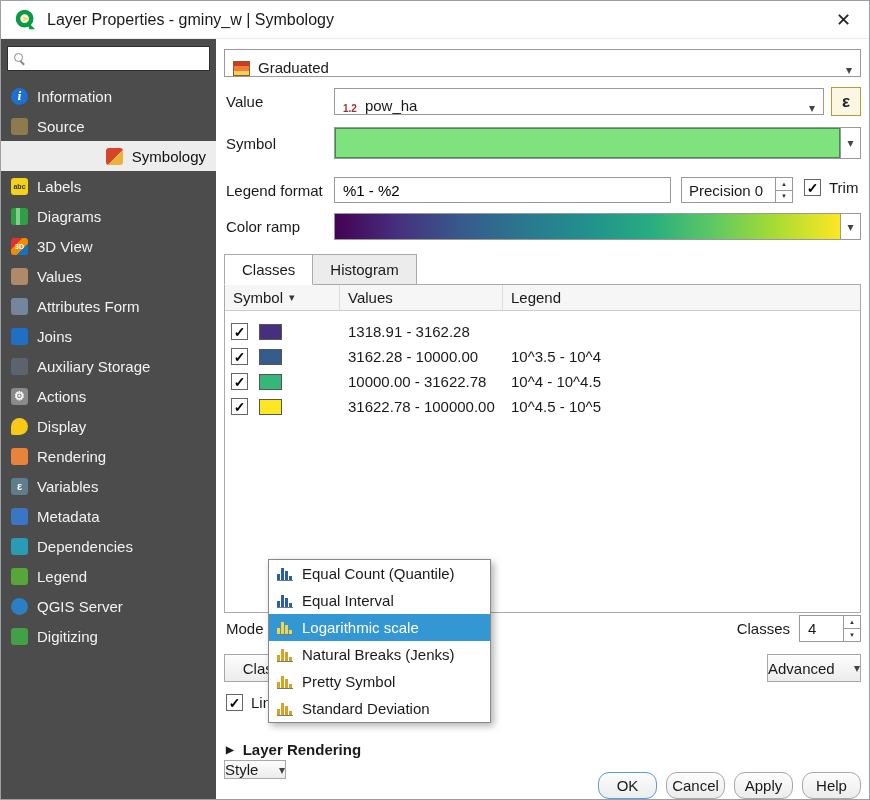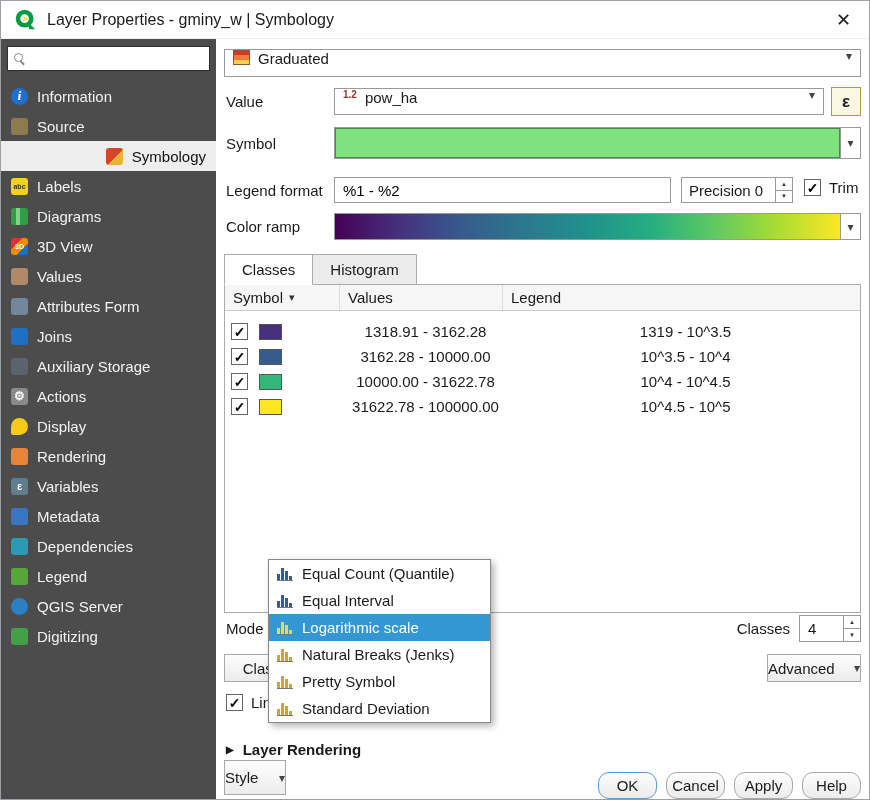--- a/index.html
+++ b/index.html
@@ -39,21 +39,21 @@
   .i-variables { background:#5f7d8c; } .i-variables::before{content:"ε"; font-size:11px;}
   .i-metadata { background:#3b76c4; }
   .i-dependencies { background:#2a9bb5; }
   .i-legend { background:#57a639; }
   .i-qgis-server { background:#2b7fc2; border-radius:50%; }
   .i-digitizing { background:#43a047; }
 
   
   .main { position:absolute; top:38px; left:215px; right:0; bottom:0; background:#fff; }
 
-  .combo { border:1px solid #999; background:#fff; display:flex; align-items:flex-start; padding:0 8px; gap:8px; }
+  .combo { border:1px solid #999; background:#fff; display:flex; align-items:flex-end; padding:0 8px; gap:8px; }
   .arrow { margin-left:auto; font-size:12px; color:#444; line-height:1; }
   .lbl { position:absolute; left:10px; }
 
   .renderer-combo { position:absolute; left:8px; right:8px; top:10px; height:28px; }
   .grad-icon { width:17px; height:15px; flex:none; border:1px solid #8a5a2a; background:linear-gradient(180deg,#cf3a27 0 34%,#f07c3a 34% 67%,#f7d154 67%); }
 
   .value-label { top:54px; }
   .value-combo { position:absolute; left:118px; width:490px; top:49px; height:27px; }
   .dec-icon { font-size:10px; font-weight:bold; color:#9b3333; flex:none; }
   .eps-btn { position:absolute; right:8px; top:48px; width:30px; height:29px; border:1px solid #b59a3c; background:#fcf7e3; display:flex; align-items:center; justify-content:center; font-weight:bold; font-size:17px; color:#222; }
@@ -84,21 +84,21 @@
 
   .ctable { position:absolute; left:8px; right:8px; top:245px; height:329px; border:1px solid #aaa; background:#fff; z-index:1; }
   .thead { display:grid; grid-template-columns:115px 163px 1fr; height:26px; background:#f6f6f6; border-bottom:1px solid #ccc; }
   .th { display:flex; align-items:center; padding:0 8px; border-right:1px solid #ddd; gap:6px; }
   .th:last-child { border-right:none; }
   .sort-arrow { font-size:11px; color:#333; }
   .tbody { padding-top:8px; }
   .trow { display:grid; grid-template-columns:115px 163px 1fr; height:25px; align-items:center; }
   .c1 { display:flex; align-items:center; gap:11px; padding-left:6px; }
   .swatch { width:23px; height:16px; border:1px solid #555; flex:none; }
-  .tcell { padding-left:8px;text-align:center; }
+  .tcell { padding-left:8px; }
 
   .mode-label { top:581px; }
   .classes-group { position:absolute; right:8px; top:576px; height:27px; display:flex; align-items:center; gap:9px; }
   .classes-spin { width:62px; height:27px; border:1px solid #999; display:flex; background:#fff; }
   .classes-spin .val { flex:1; display:flex; align-items:center; padding-left:8px; }
 
   .btn { background:linear-gradient(#fdfdfd,#ececec); border:1px solid #a8a8a8; display:flex; align-items:center; justify-content:center; font-size:15px; gap:7px; cursor:default; }
   .classify-btn { position:absolute; left:8px; top:615px; width:90px; height:28px; }
   .advanced-btn { position:absolute; right:8px; top:615px; width:94px; height:28px; }
   .link-row { position:absolute; left:10px; top:655px; width:250px; display:flex; align-items:center; gap:8px; white-space:nowrap; overflow:hidden; }
@@ -108,21 +108,21 @@
   .mitem { height:27px; display:flex; align-items:center; gap:9px; padding:0 8px; }
   .mitem.sel { background:#3297d3; color:#fff; }
   .mbars { display:flex; align-items:flex-end; gap:1px; height:14px; width:16px; border-bottom:1px solid #777; flex:none; }
   .mbars i { width:3px; background:currentColor; display:block; }
   .mbars i:nth-child(1){height:6px;} .mbars i:nth-child(2){height:12px;}
   .mbars i:nth-child(3){height:9px;} .mbars i:nth-child(4){height:4px;}
 
   .layer-rendering { position:absolute; left:10px; top:702px; display:flex; align-items:center; gap:9px; font-weight:bold; }
   .lr-arrow { font-size:10px; }
 
-  .style-btn { position:absolute; left:8px; top:721px; width:62px; height:35px; }
+  .style-btn { position:absolute; left:8px; top:721px; width:62px; height:19px; }
   .footer-btns { position:absolute; right:8px; top:733px; display:flex; gap:9px; }
   .fbtn { width:59px; height:27px;border-radius:11px; }
   .fbtn.ok { border-color:#5b9bd5; }
 </style>
 </head>
 <body>
 
 <div id="window">
 
   <div class="titlebar">
@@ -292,21 +292,20 @@
       </div>
       <div class="tbody">
         <div class="trow">
           <div class="c1">
             <span class="cb">
                 <span>✓</span>
               </span>
             <span class="swatch" style="background: rgb(70, 48, 126);"></span>
           </div>
           <div class="tcell">1318.91 - 3162.28</div>
-          <div class="tcell">1319 - 10^3.5</div>
         </div>
         <div class="trow">
           <div class="c1">
             <span class="cb">
                 <span>✓</span>
               </span>
             <span class="swatch" style="background: rgb(54, 92, 141);"></span>
           </div>
           <div class="tcell">3162.28 - 10000.00</div>
           <div class="tcell">10^3.5 - 10^4</div>

